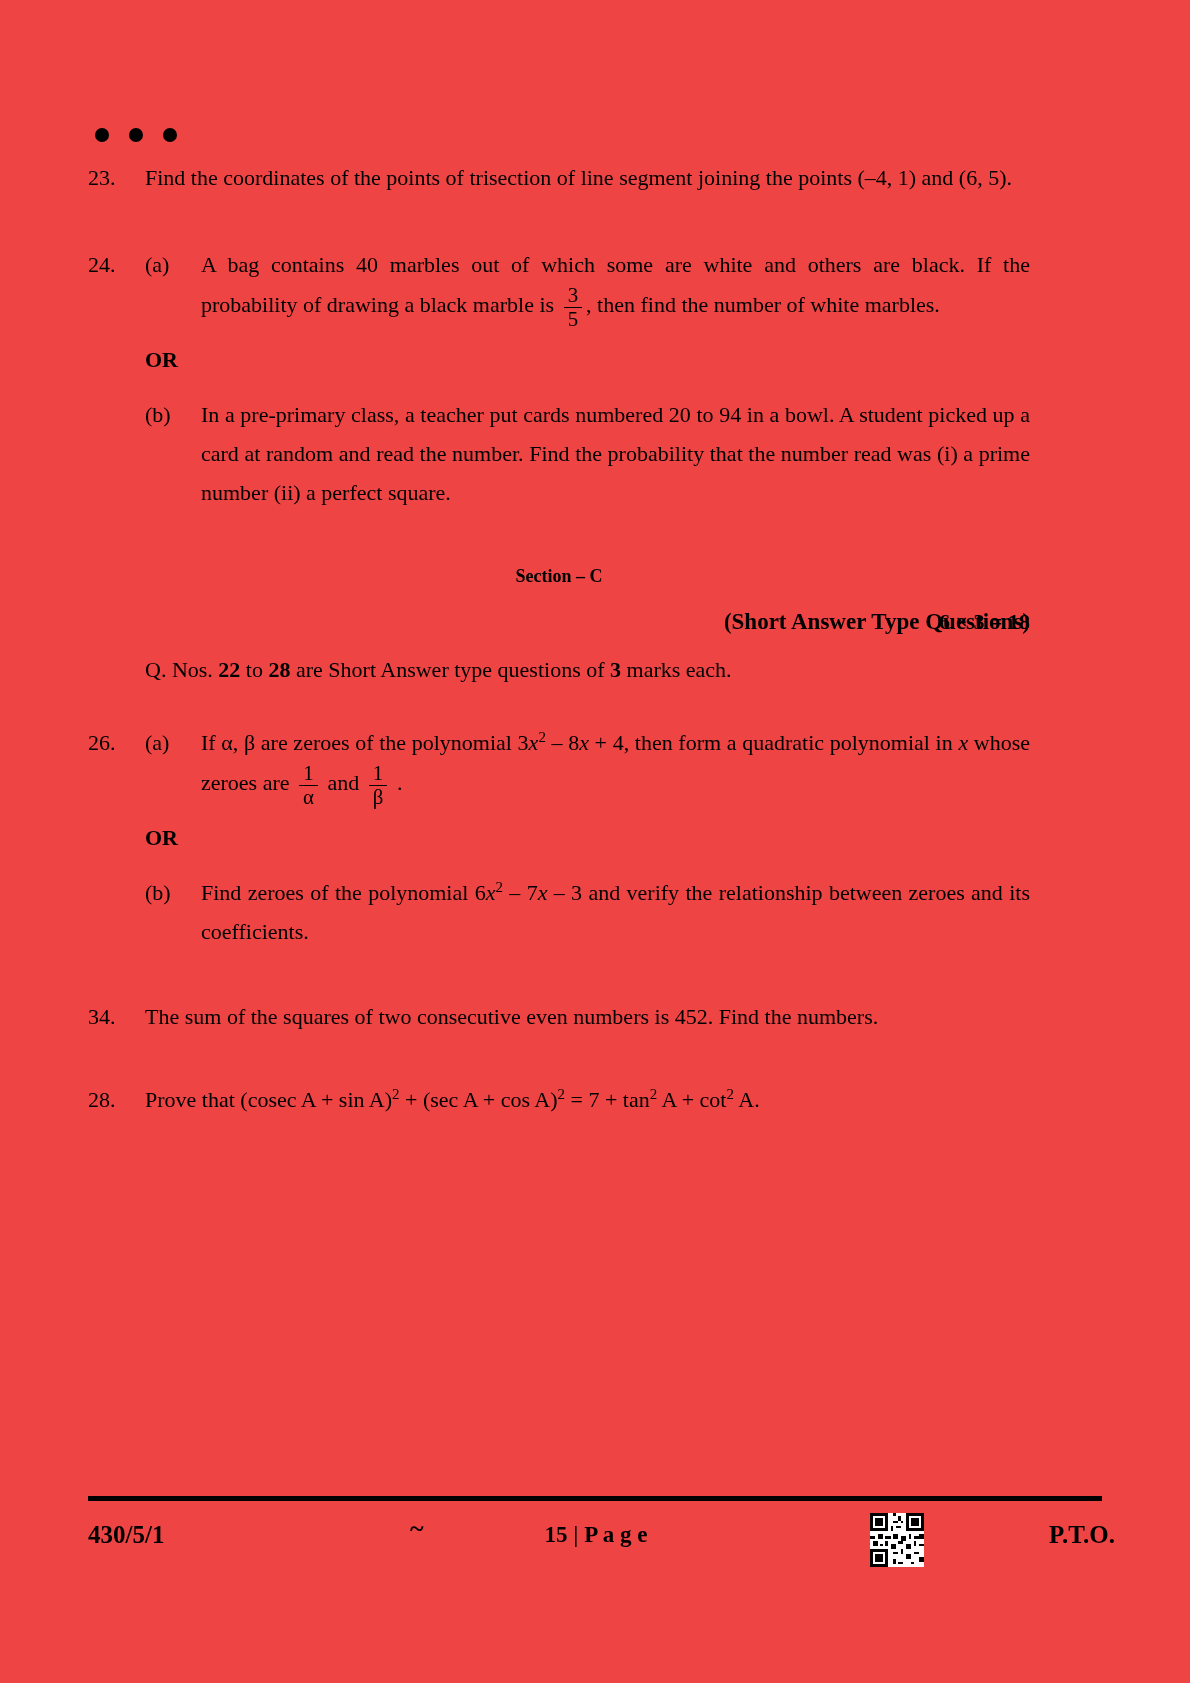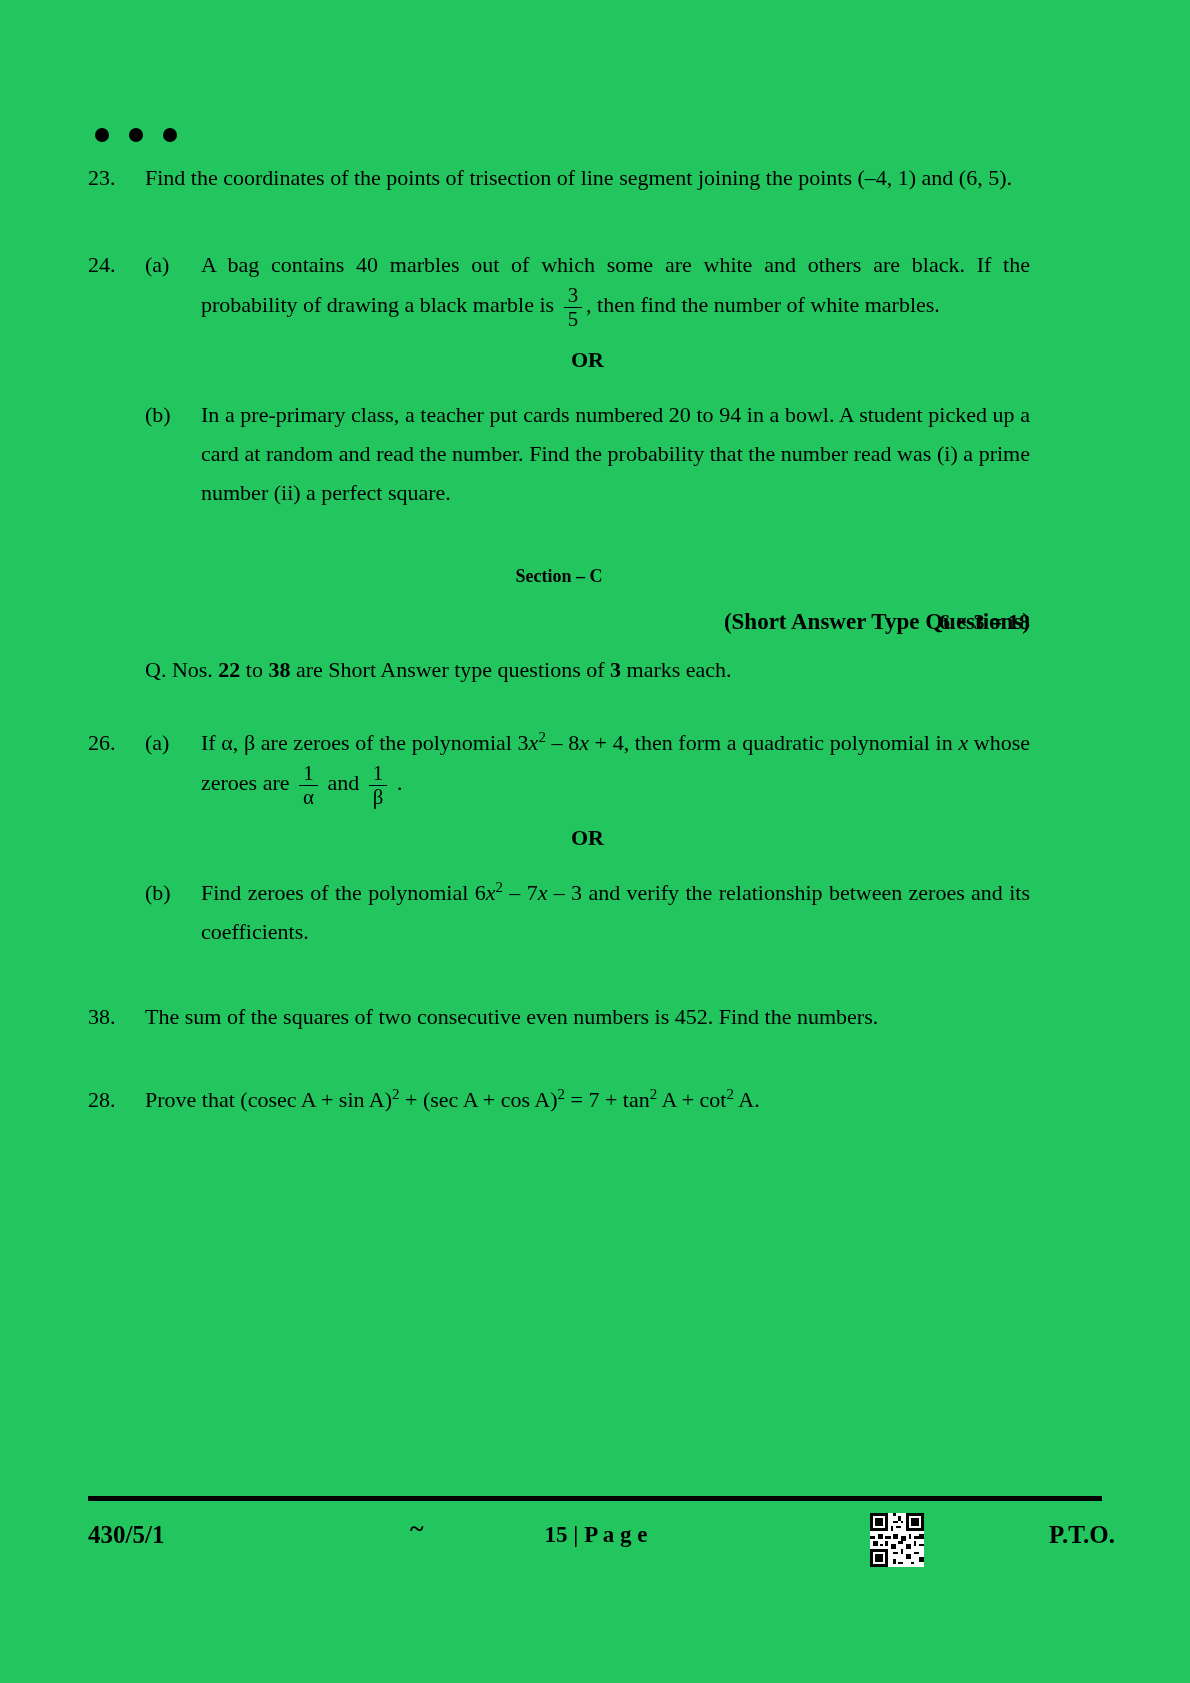--- a/index.html
+++ b/index.html
@@ -1,19 +1,19 @@
 <!DOCTYPE html>
 <html><head>
 <meta charset="utf-8">
 <style>
   html,body { margin:0; padding:0; background:#ffffff; }
   .page {
     position:relative;
     width:1190px; height:1683px;
-    background:#22c55e;
+    background:#ef4444;
     color:#000;
     font-family:"Liberation Serif","DejaVu Serif",serif;
     font-size:22px;
     line-height:39px;
     box-sizing:border-box;
     padding:128px 160px 0 88px;
     overflow:hidden;
   }
   
   .dots { display:flex; gap:20px; padding-left:7px; height:14px; margin-bottom:16px; }
@@ -21,21 +21,21 @@
 
   
   .q { display:flex; }
   .qnum { width:57px; flex:none; }
   .qbody { flex:1; min-width:0; }
   .part { display:flex; }
   .plabel { width:56px; flex:none; }
   .ptext { flex:1; margin:0; min-width:0; }
   .just { text-align:justify; }
 
-  .or { text-align:center; font-weight:bold; margin:10px 0 16px 0; }
+  .or { font-weight:bold; margin:10px 0 16px 0; }
 
   sup { font-size:0.68em; line-height:0; vertical-align:super; }
   i { font-style:italic; }
   b { font-weight:bold; }
 
   .frac { display:inline-flex; flex-direction:column; vertical-align:middle;
           text-align:center; line-height:1.08; margin:0 4px; font-size:0.95em; }
   .fnum { display:block; padding:0 4px; }
   .fden { display:block; border-top:1.6px solid #000; padding:0 4px; }
 
@@ -99,21 +99,21 @@
     </div>
   </section>
 
 
   <section class="secc">
     <h2 class="sec-title">Section – C</h2>
     <div class="sec-sub-row">
       <h3 class="sec-sub">(Short Answer Type Questions)</h3>
       <div class="sec-marks">6 × 3 = 18</div>
     </div>
-    <p class="sec-note">Q. Nos. <b>22</b> to <b>38</b> are Short Answer type questions of <b>3</b> marks each.</p>
+    <p class="sec-note">Q. Nos. <b>22</b> to <b>28</b> are Short Answer type questions of <b>3</b> marks each.</p>
   </section>
 
   <section class="q q26">
     <div class="qnum">26.</div>
     <div class="qbody">
       <div class="part">
         <div class="plabel">(a)</div>
         <p class="ptext just">If α, β are zeroes of the polynomial 3<i>x</i><sup>2</sup> – 8<i>x</i> + 4, then form a quadratic polynomial in <i>x</i> whose zeroes are <span class="frac">
               <span class="fnum">1</span>
               <span class="fden">α</span>
@@ -124,21 +124,21 @@
       </div>
       <div class="or">OR</div>
       <div class="part">
         <div class="plabel">(b)</div>
         <p class="ptext just">Find zeroes of the polynomial 6<i>x</i><sup>2</sup> – 7<i>x</i> – 3 and verify the relationship between zeroes and its coefficients.</p>
       </div>
     </div>
   </section>
 
   <section class="q q27">
-    <div class="qnum">38.</div>
+    <div class="qnum">34.</div>
     <div class="qbody">
       <p class="ptext just">The sum of the squares of two consecutive even numbers is 452. Find the numbers.</p>
     </div>
   </section>
 
   <section class="q q28">
     <div class="qnum">28.</div>
     <div class="qbody">
       <p class="ptext">Prove that (cosec A + sin A)<sup>2</sup> + (sec A + cos A)<sup>2</sup> = 7 + tan<sup>2</sup> A + cot<sup>2</sup> A.</p>
     </div>

